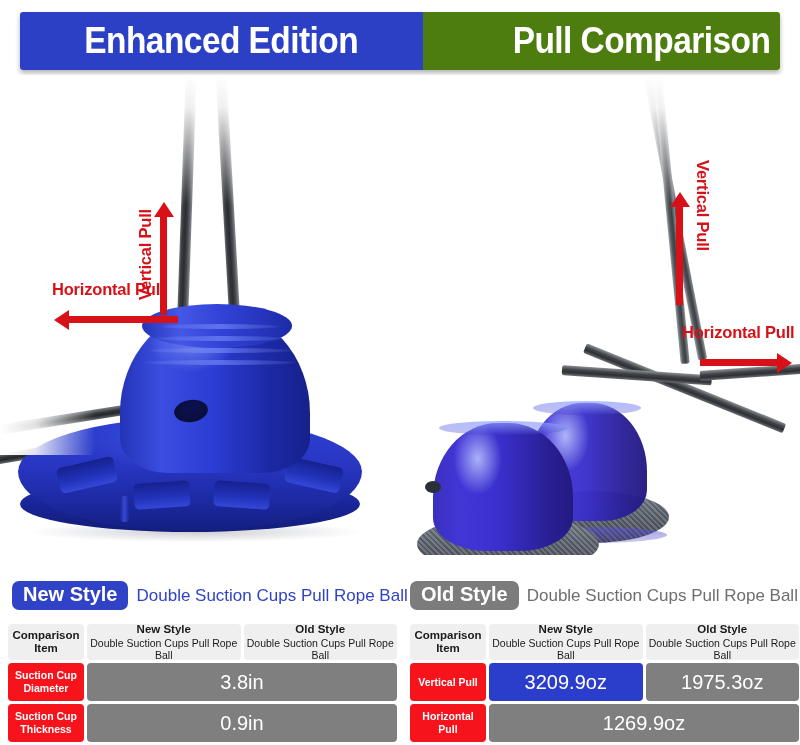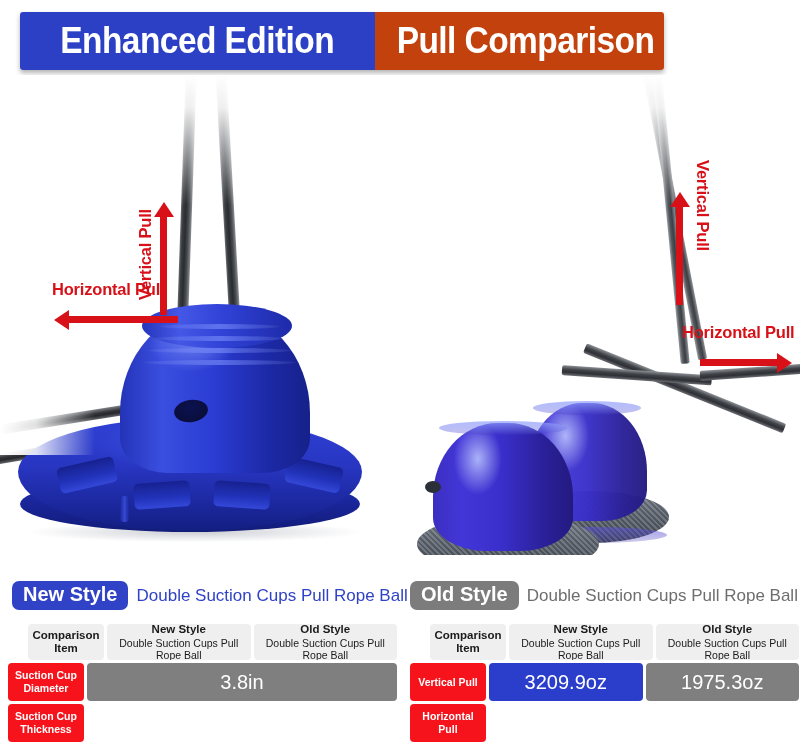--- a/index.html
+++ b/index.html
@@ -17,40 +17,40 @@
     width: 800px;
     height: 745px;
     background: #ffffff;
   }
 
   
   .banner {
     position: absolute;
     left: 20px;
     top: 12px;
-    width: 644px;
+    width: 760px;
     height: 58px;
     display: flex;
     border-radius: 3px;
     overflow: hidden;
     box-shadow: 0 3px 5px rgba(0,0,0,0.30);
   }
   .banner-left {
     width: 403px;
     background: #2b40c4;
     display: flex;
     align-items: center;
     justify-content: center;
   }
   .banner-right {
     flex: 1;
-    background: #c2410c;
+    background: #4d7c0f;
     display: flex;
     align-items: center;
-    justify-content: center;
+    justify-content: flex-end;
     padding-left: 12px;
   }
   .banner-text {
     color: #ffffff;
     font-size: 36px;
     font-weight: bold;
     letter-spacing: -0.6px;
     white-space: nowrap;
     line-height: 1;
     transform: scaleX(0.93);
@@ -369,21 +369,21 @@
     top: 624px;
     width: 389px;
     display: flex;
     flex-direction: column;
     gap: 3px;
   }
   .tbl-left  { left: 8px; }
   .tbl-right { left: 410px; }
 
   .trow { display: flex; gap: 3px; }
-  .trow-head { height: 36px; margin-left: 20px; }
+  .trow-head { height: 36px; }
   .trow-body { height: 38px; }
 
   .cell {
     display: flex;
     flex-direction: column;
     align-items: center;
     justify-content: center;
     text-align: center;
     border-radius: 4px;
     overflow: hidden;
@@ -520,20 +520,21 @@
         <span>Suction Cup</span>
         <span>Diameter</span>
       </div>
       <div class="cell c-old val-old">3.8in</div>
     </div>
     <div class="trow trow-body">
       <div class="cell c-item item-cell">
         <span>Suction Cup</span>
         <span>Thickness</span>
       </div>
+      <div class="cell c-old val-old">0.9in</div>
     </div>
   </div>
 
   <div class="tbl tbl-right">
     <div class="trow trow-head">
       <div class="cell c-item head-cell">
         <span class="head-title">Comparison</span>
         <span class="head-title">Item</span>
       </div>
       <div class="cell c-new head-cell">
@@ -549,16 +550,17 @@
       <div class="cell c-item item-cell">
         <span>Vertical Pull</span>
       </div>
       <div class="cell c-new val-new">3209.9oz</div>
       <div class="cell c-old val-old">1975.3oz</div>
     </div>
     <div class="trow trow-body">
       <div class="cell c-item item-cell">
         <span>Horizontal Pull</span>
       </div>
+      <div class="cell c-old val-old">1269.9oz</div>
     </div>
   </div>
 
 </div>
 
 </body></html>

